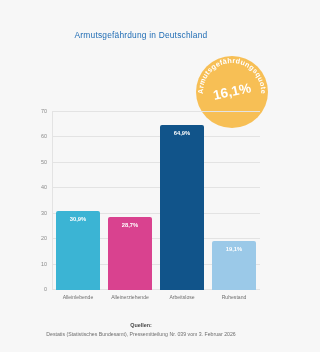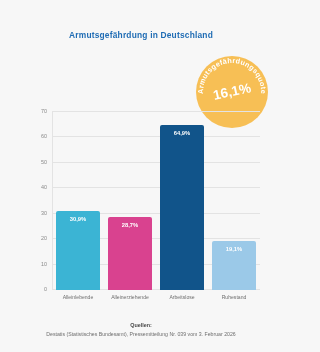--- a/index.html
+++ b/index.html
@@ -23,21 +23,21 @@
     background: #f7f7f7;
   }
 
   #chart-title {
     position: absolute;
     left: 0;
     top: 30px;
     width: 282px;
     text-align: center;
     font-size: 8.4px;
-    font-weight: bold;
+    font-weight: normal;
     color: #1f6cb4;
     letter-spacing: 0.2px;
   }
 
   
   #badge {
     position: absolute;
     left: 196px;
     top: 56px;
     width: 72px;

